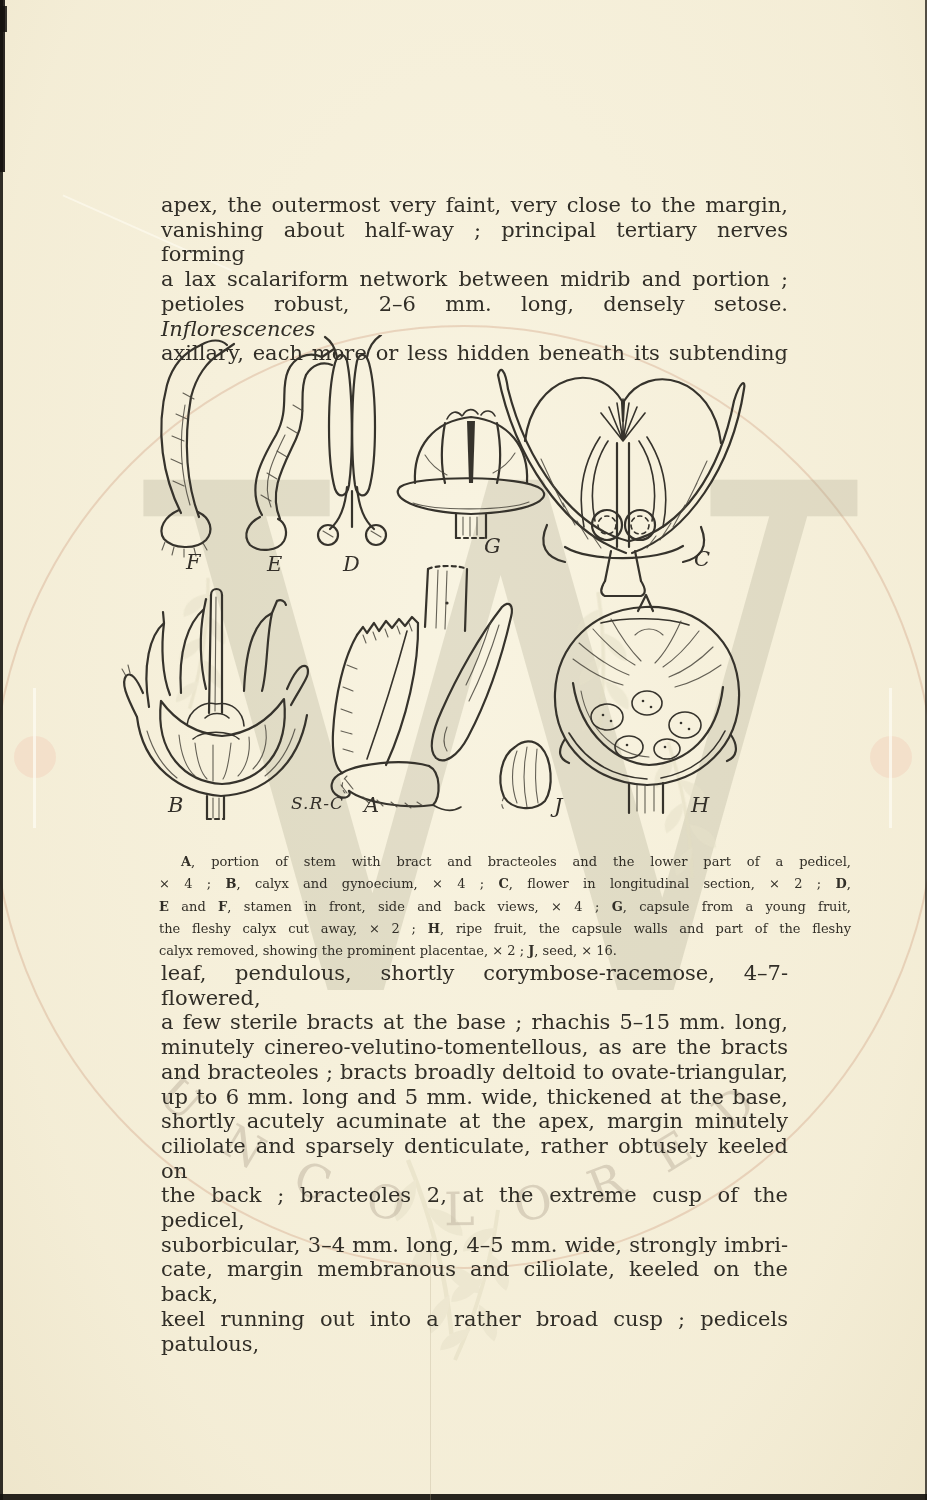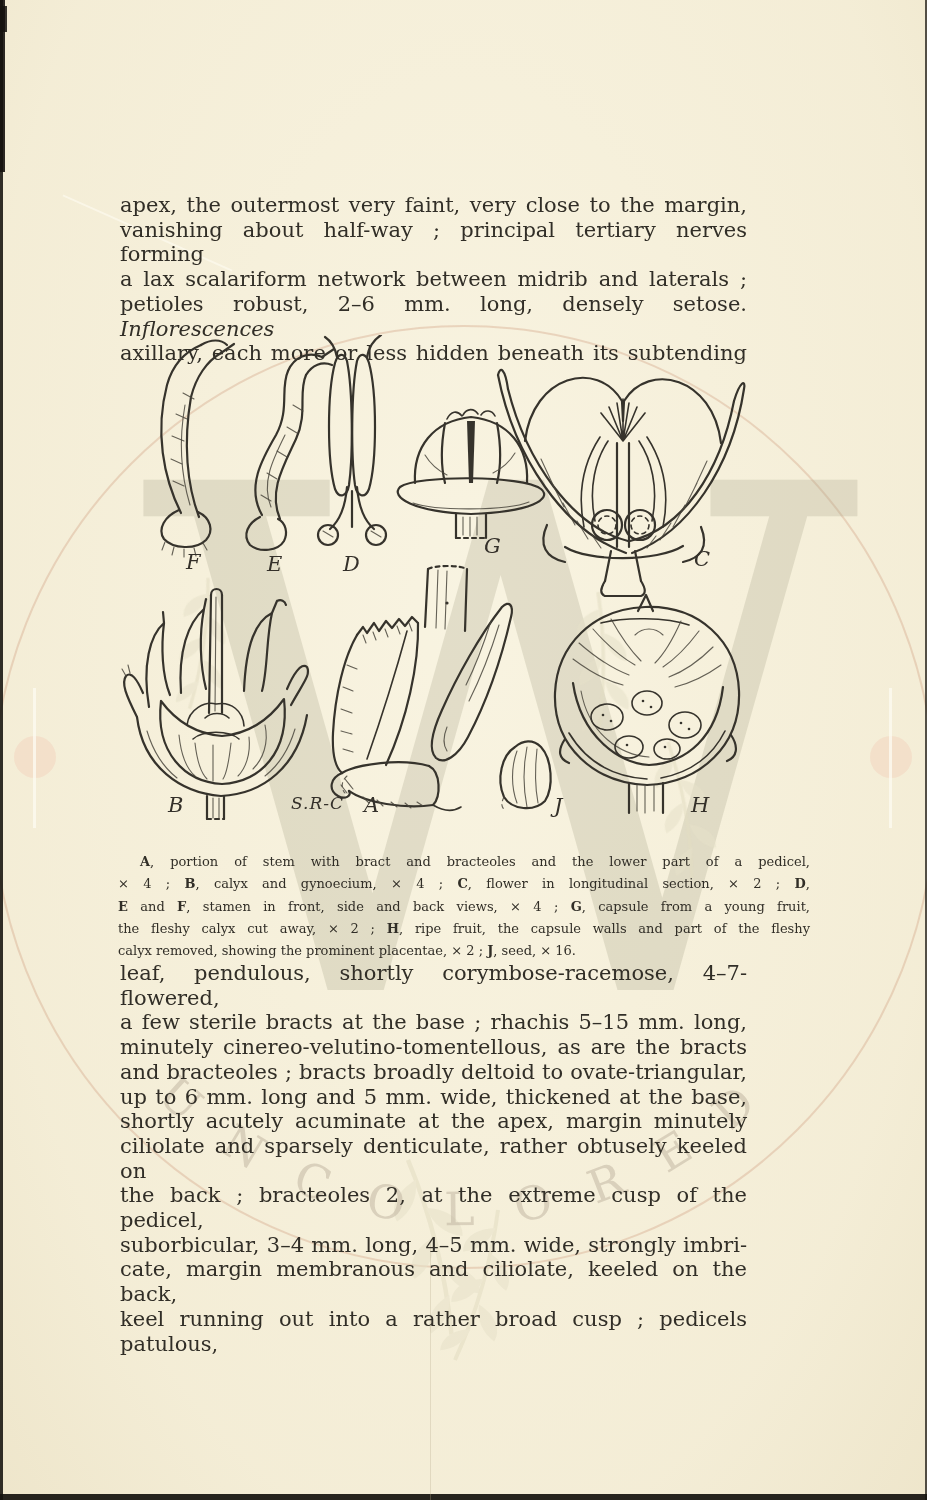--- a/index.html
+++ b/index.html
@@ -27,21 +27,21 @@
         color:rgba(168,165,141,.28);font-family:"DejaVu Serif",serif;pointer-events:none;}
   .wm-dot{position:absolute;width:42px;height:42px;border-radius:50%;background:rgba(243,219,198,.75);}
   .wm-dot-l{left:14px;top:736px;}
   .wm-dot-r{left:870px;top:736px;}
   .wm-tick{position:absolute;width:3px;background:rgba(252,250,240,.8);}
   .wm-tick-l{left:33px;top:688px;height:140px;}
   .wm-tick-r{left:889px;top:688px;height:140px;}
   .wm-svg{position:absolute;left:0;top:0;pointer-events:none;}
 
   
-  .para{position:absolute;}
+  .para{position:absolute;margin-left:41px;}
   .tline{text-align:justify;text-align-last:justify;}
   .top-para{left:120px;top:193px;width:627px;font-size:21px;line-height:24.7px;}
   .bottom-para{left:120px;top:961px;width:627px;font-size:21px;line-height:24.7px;}
   .caption{left:118px;top:851px;width:692px;font-size:13px;line-height:22.3px;}
   .cline{text-align:justify;text-align-last:justify;}
   .cline.first{text-indent:22px;}
   .cline.last{text-align-last:left;}
   .seg-b{font-weight:bold;}
   .seg-i{font-style:italic;}
 
@@ -97,21 +97,21 @@
   <div class="edge edge-left-wide"></div>
   <div class="edge edge-right"></div>
   <div class="edge edge-bottom"></div>
   <div class="edge corner-nub" style="position:absolute;"></div>
   <div class="crease-diag"></div>
   <div class="crease-vert"></div>
 
   <div class="para top-para">
     <div class="tline">apex, the outermost very faint, very close to the margin,</div>
     <div class="tline">vanishing about half-way ; principal tertiary nerves forming</div>
-    <div class="tline">a lax scalariform network between midrib and laterals ;</div>
+    <div class="tline">a lax scalariform network between midrib and portion ;</div>
     <div class="tline"><span>petioles robust, 2–6 mm. long, densely setose.  </span><span class="seg-i">Inflorescences</span></div>
     <div class="tline">axillary, each more or less hidden beneath its subtending</div>
   </div>
 
   <svg class="fig-svg" width="730" height="510" viewBox="0 0 730 510">
     <g class="ink">
       <path d="M86,178 C68,142 60,96 72,50 C78,28 92,16 106,10"></path>
       <path d="M104,182 C92,150 88,108 96,62 C101,42 112,26 126,18"></path>
       <path d="M106,10 C116,4 126,4 132,10"></path>
       <path d="M126,18 l13,-9"></path>

